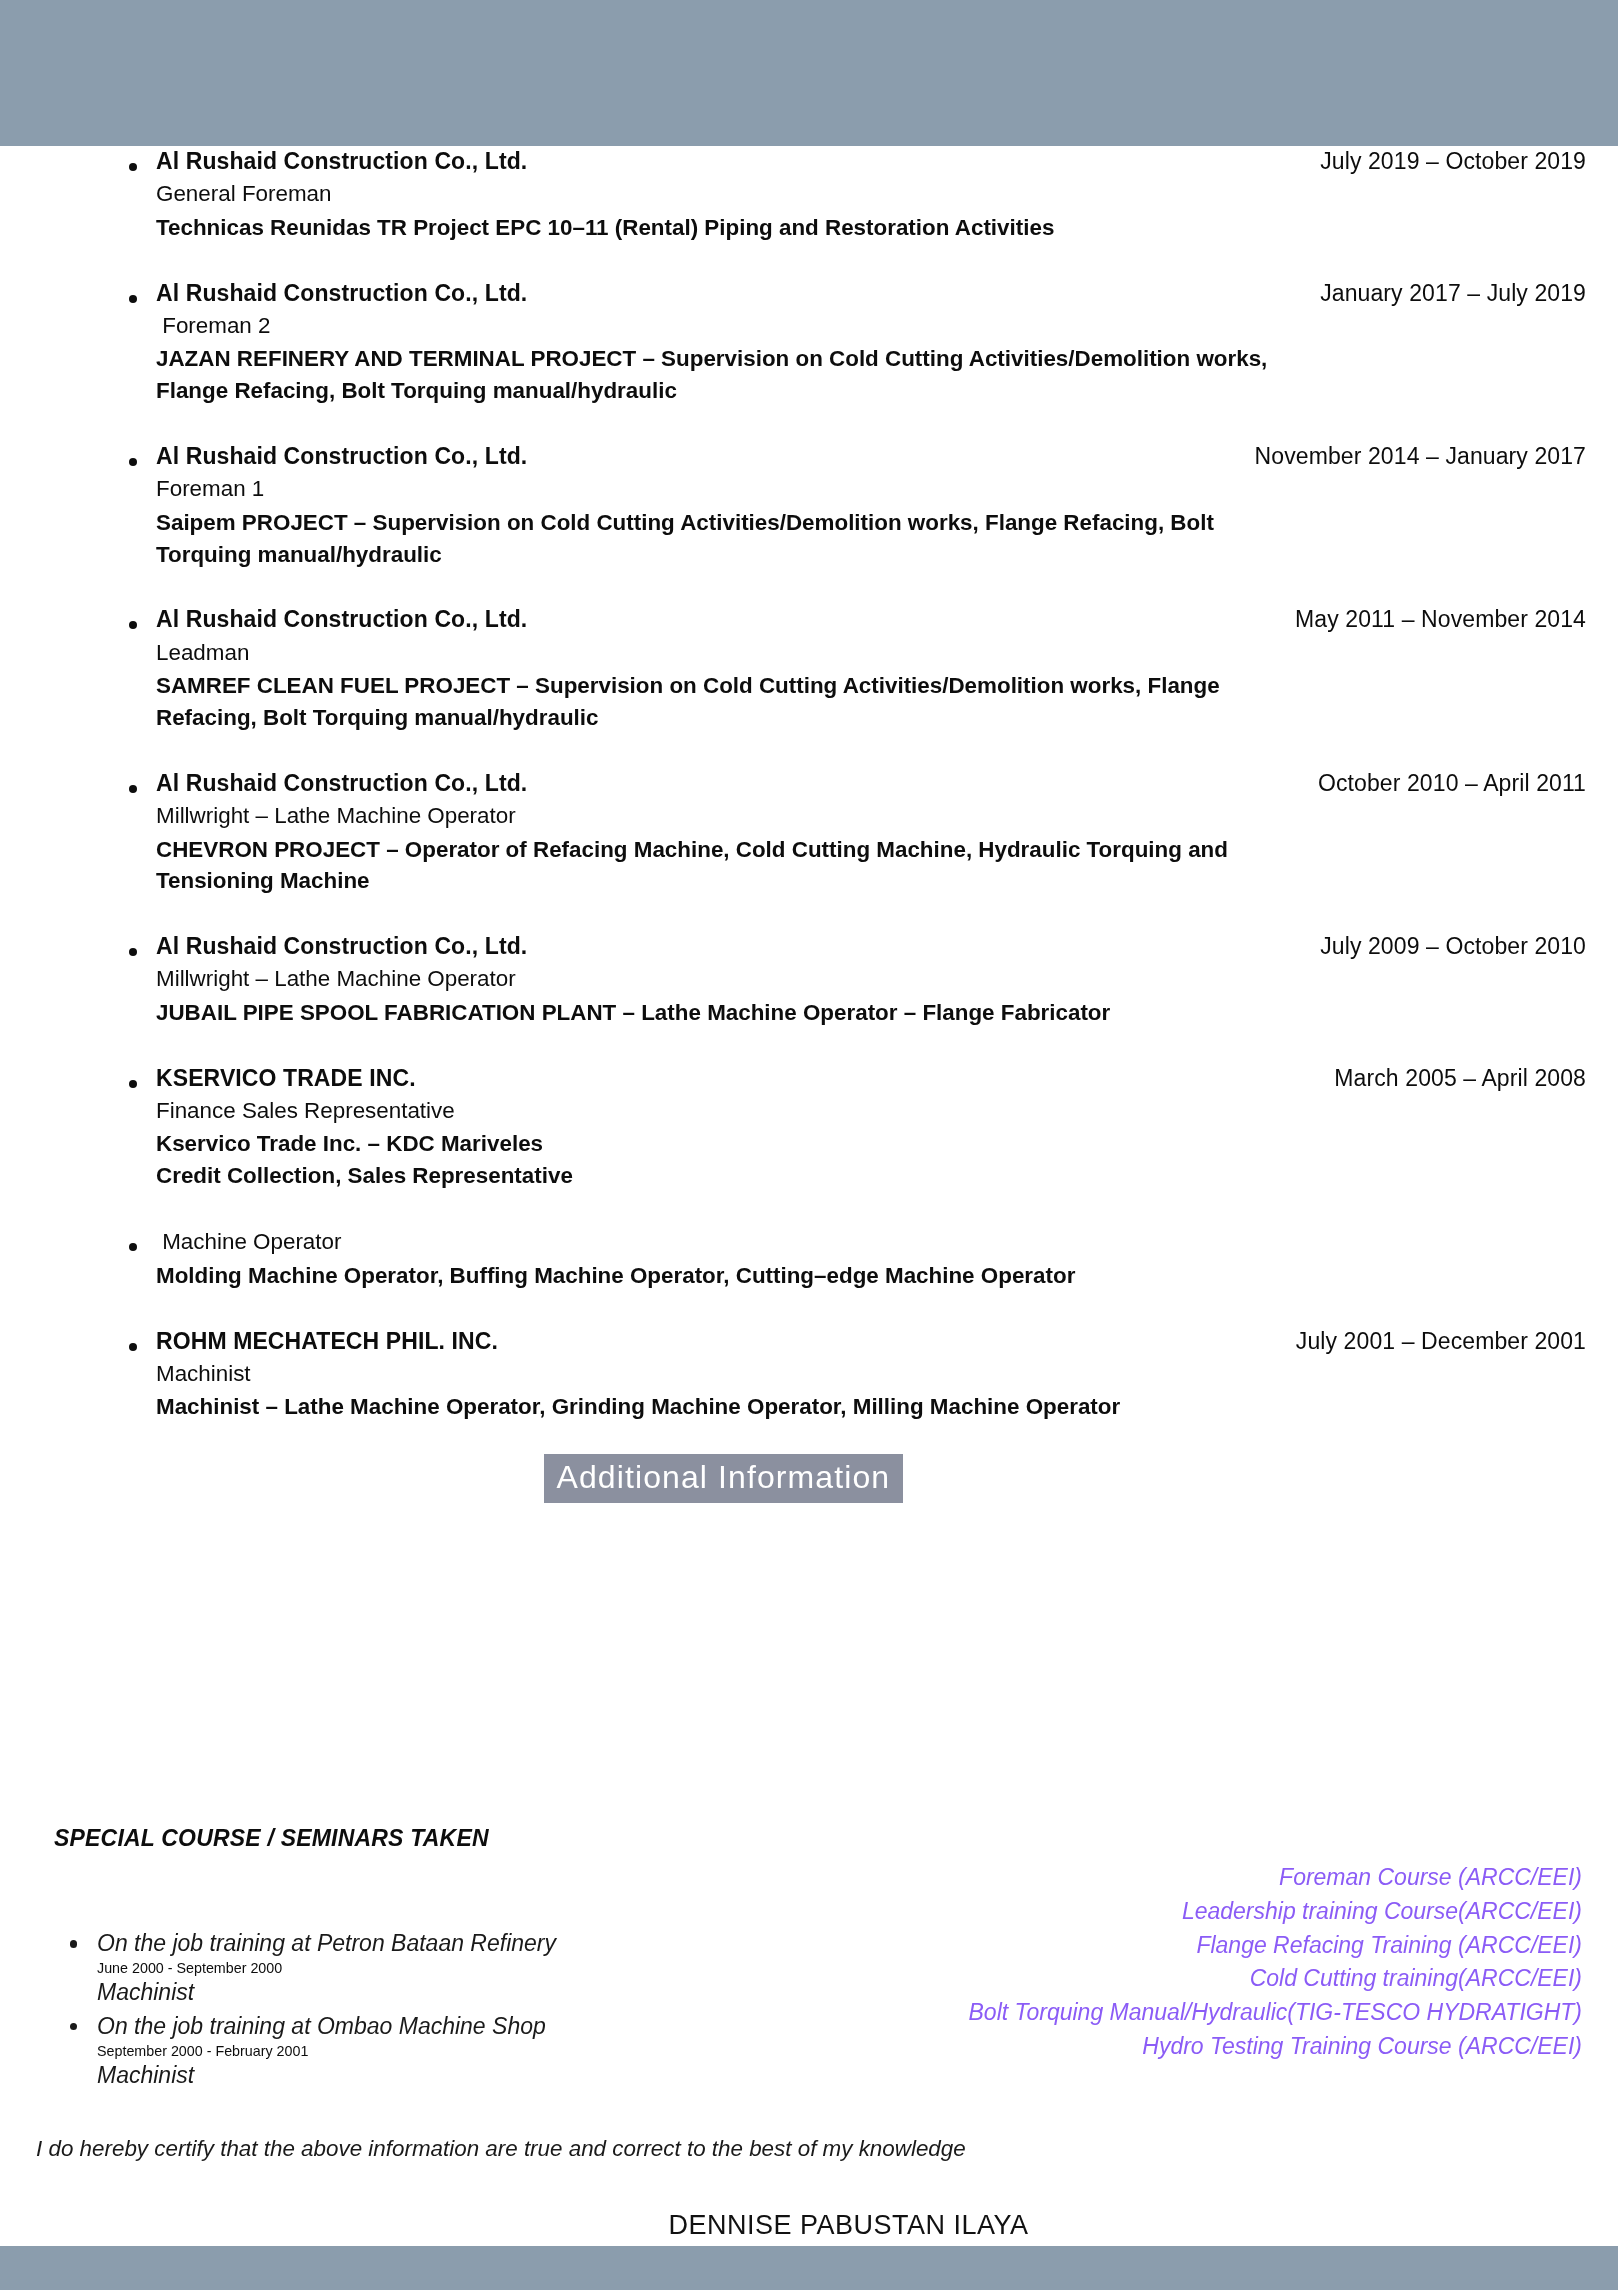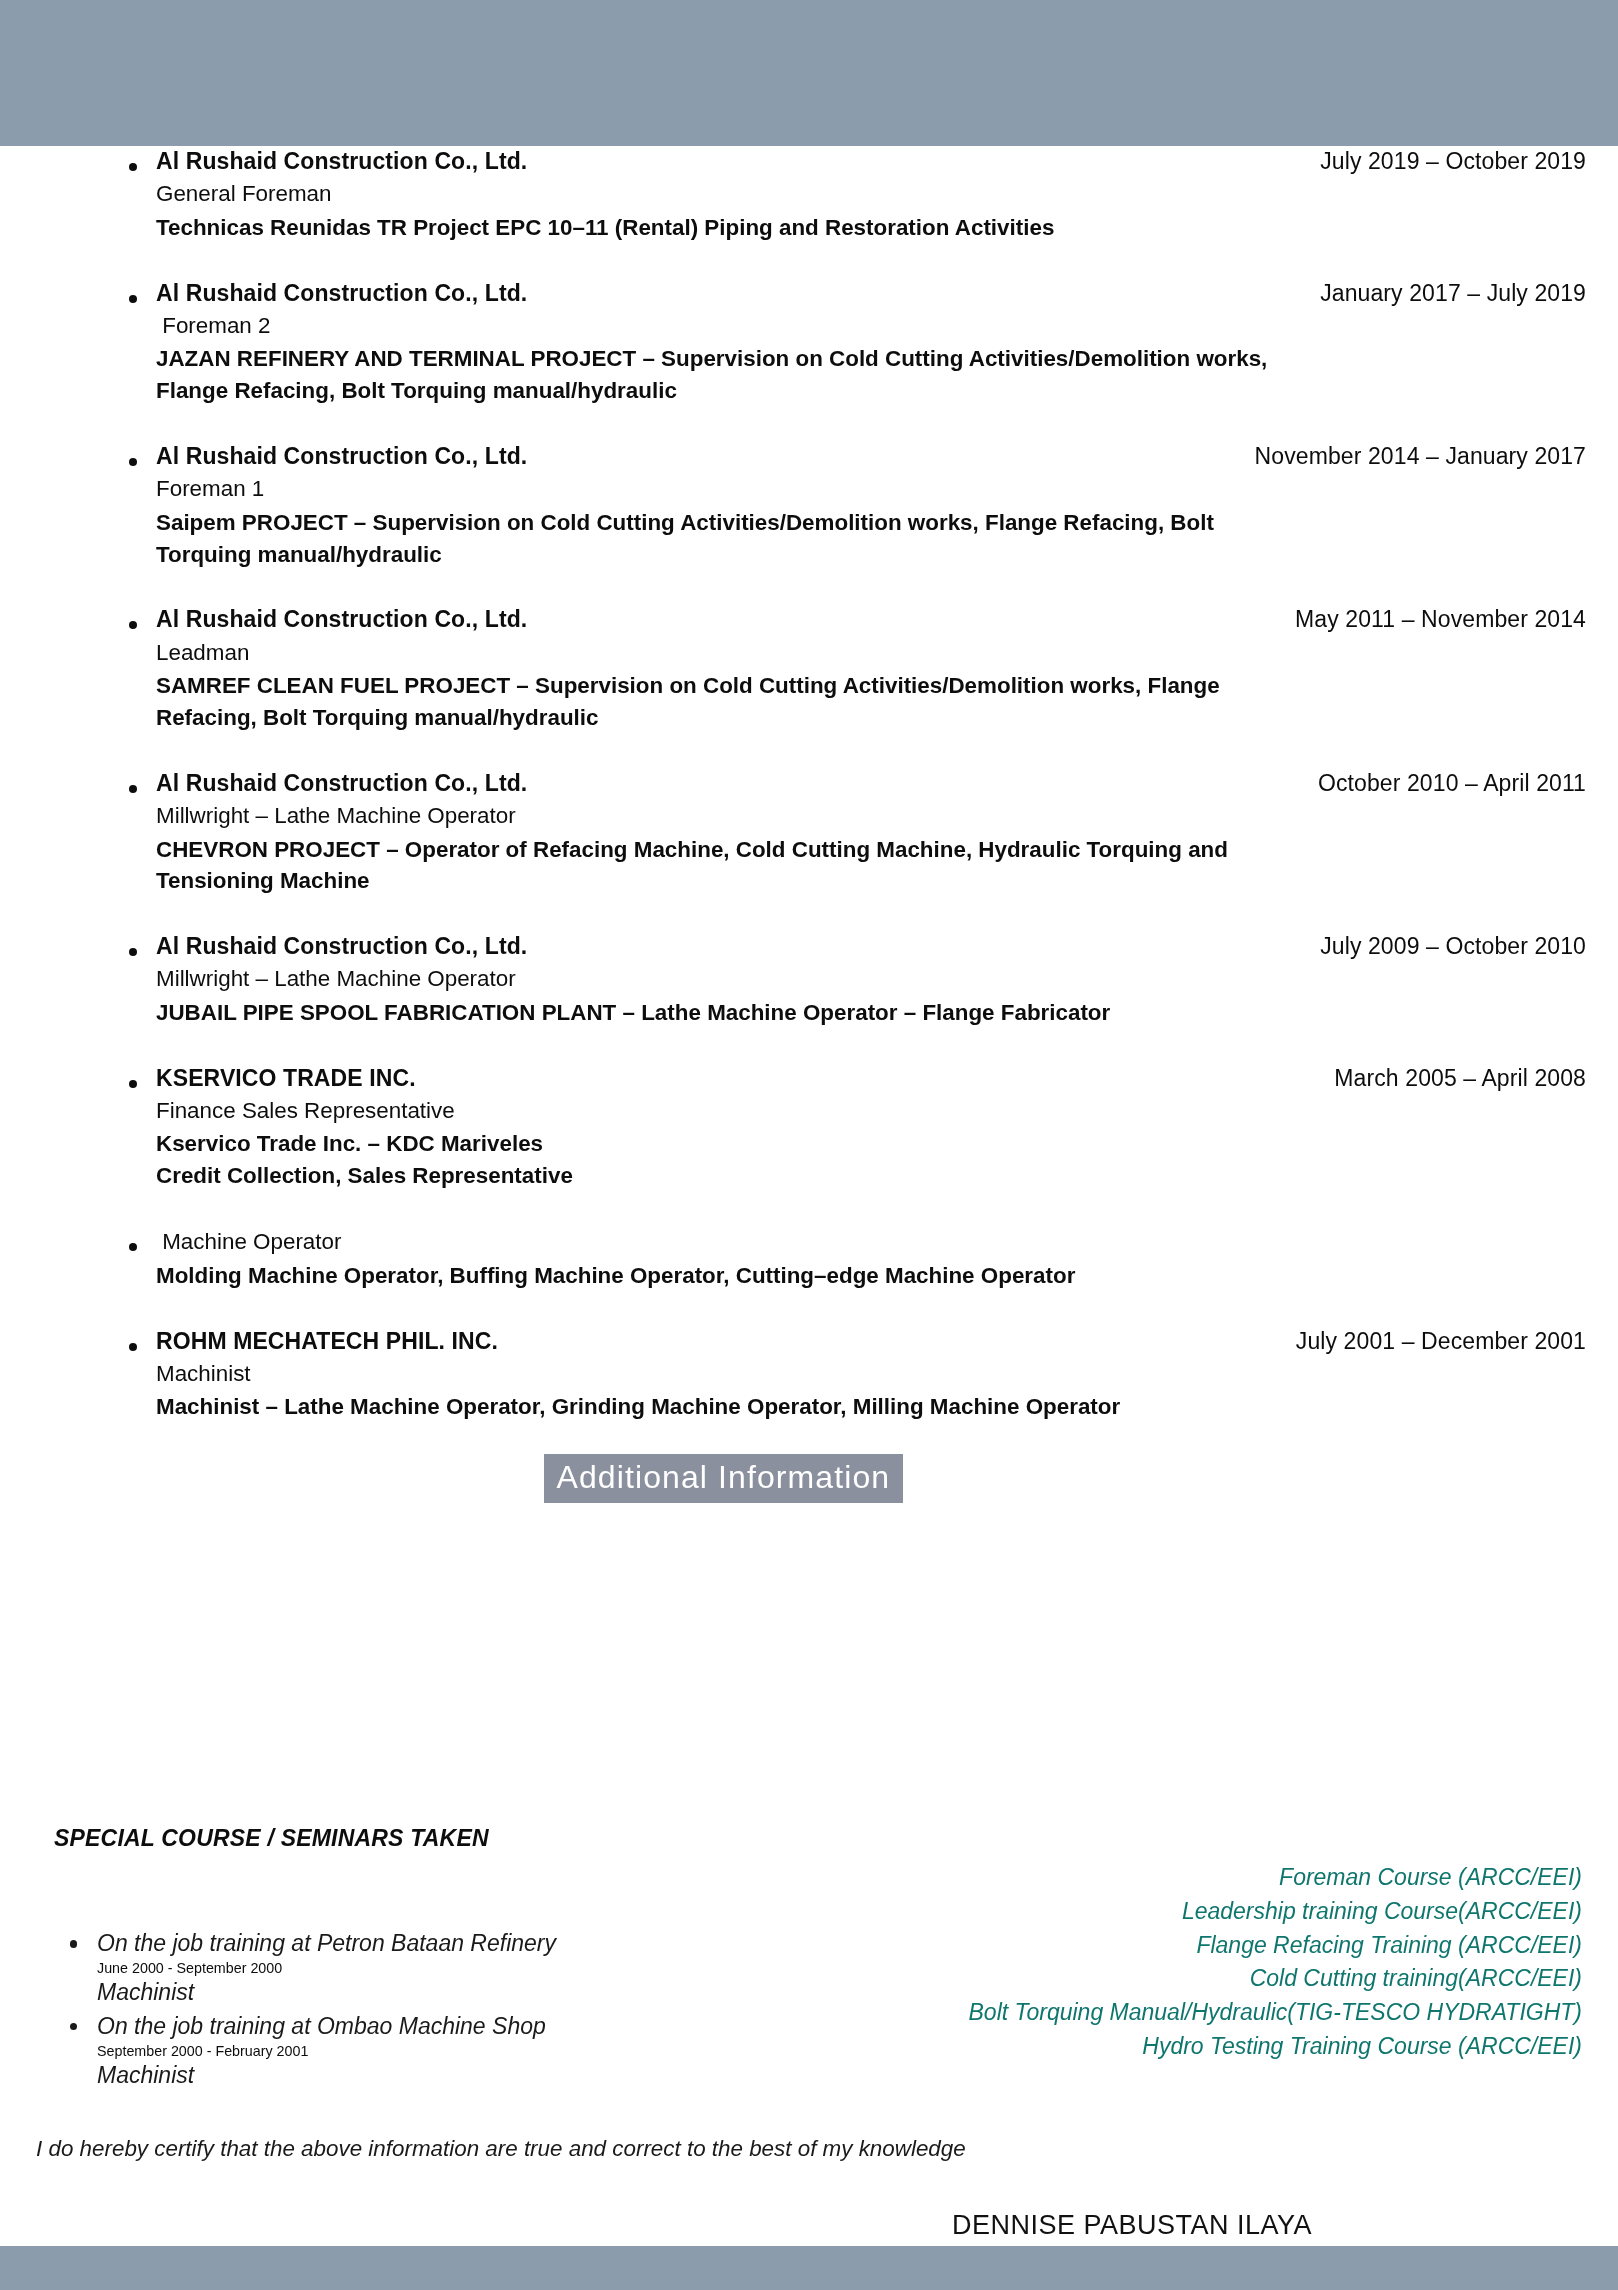--- a/index.html
+++ b/index.html
@@ -171,42 +171,42 @@
     position: absolute;
     right: 36px;
     top: 0;
     width: 905px;
     text-align: right;
   }
   .course-line {
     font-style: italic;
     font-size: 23px;
     line-height: 1.47;
-    color: #0f766e;
+    color: #8b5cf6;
     white-space: nowrap;
   }
 
   .certify {
     position: absolute;
     left: 0;
     top: 2136px;
     width: 1318px;
     font-style: italic;
     font-size: 22.4px;
     color: #1a1a1a;
     padding-left: 36px;
     box-sizing: border-box;
   }
 
   .signature {
     position: absolute;
     left: 0;
     top: 2210px;
     width: 1312px;
-    text-align: right;
+    text-align: center;
     padding-left: 385px;
     box-sizing: border-box;
     font-size: 27px;
     letter-spacing: 0.5px;
     color: #111111;
   }
 </style>
 </head>
 <body>
 

